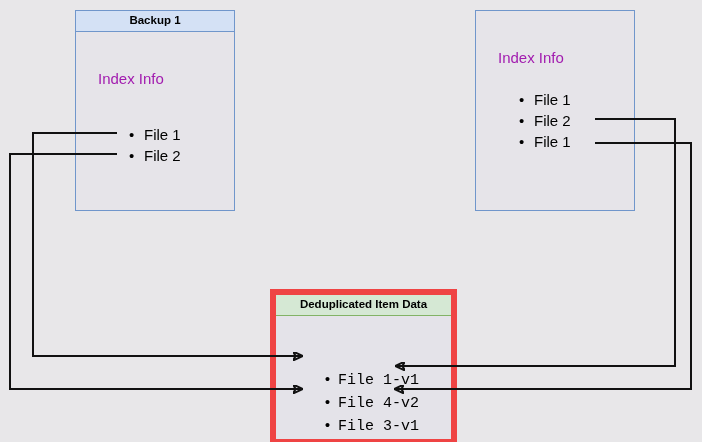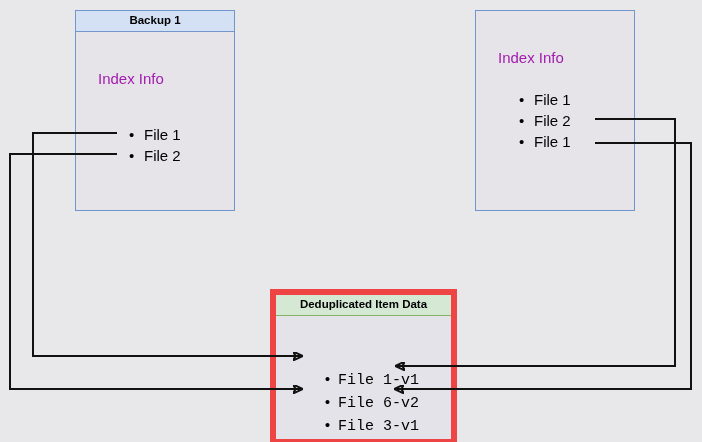--- a/index.html
+++ b/index.html
@@ -127,21 +127,21 @@
         <li>File 1</li>
       </ul>
     </div>
   </div>
 
   <div class="node node-green" style="left:257px; top:281px; width:187px; height:156px;">
     <div class="node-header">Deduplicated Item Data</div>
     <div class="node-body" style="height:133px;font-family:Liberation Mono, monospace;">
       <ul class="file-list dedup-list" style="left:47px; top:53px;">
         <li>File 1-v1</li>
-        <li>File 6-v2</li>
+        <li>File 4-v2</li>
         <li>File 3-v1</li>
       </ul>
     </div>
   </div>
 
   <svg class="edges" viewBox="0 0 702 442">
     <defs>
       <marker id="arrowEnd" markerWidth="10" markerHeight="9" refX="9" refY="4.5" orient="auto" markerUnits="userSpaceOnUse">
         <path d="M0,0 L10,4.5 L0,9 L2.6,4.5 Z" fill="#111111" stroke="none"></path>
       </marker>

